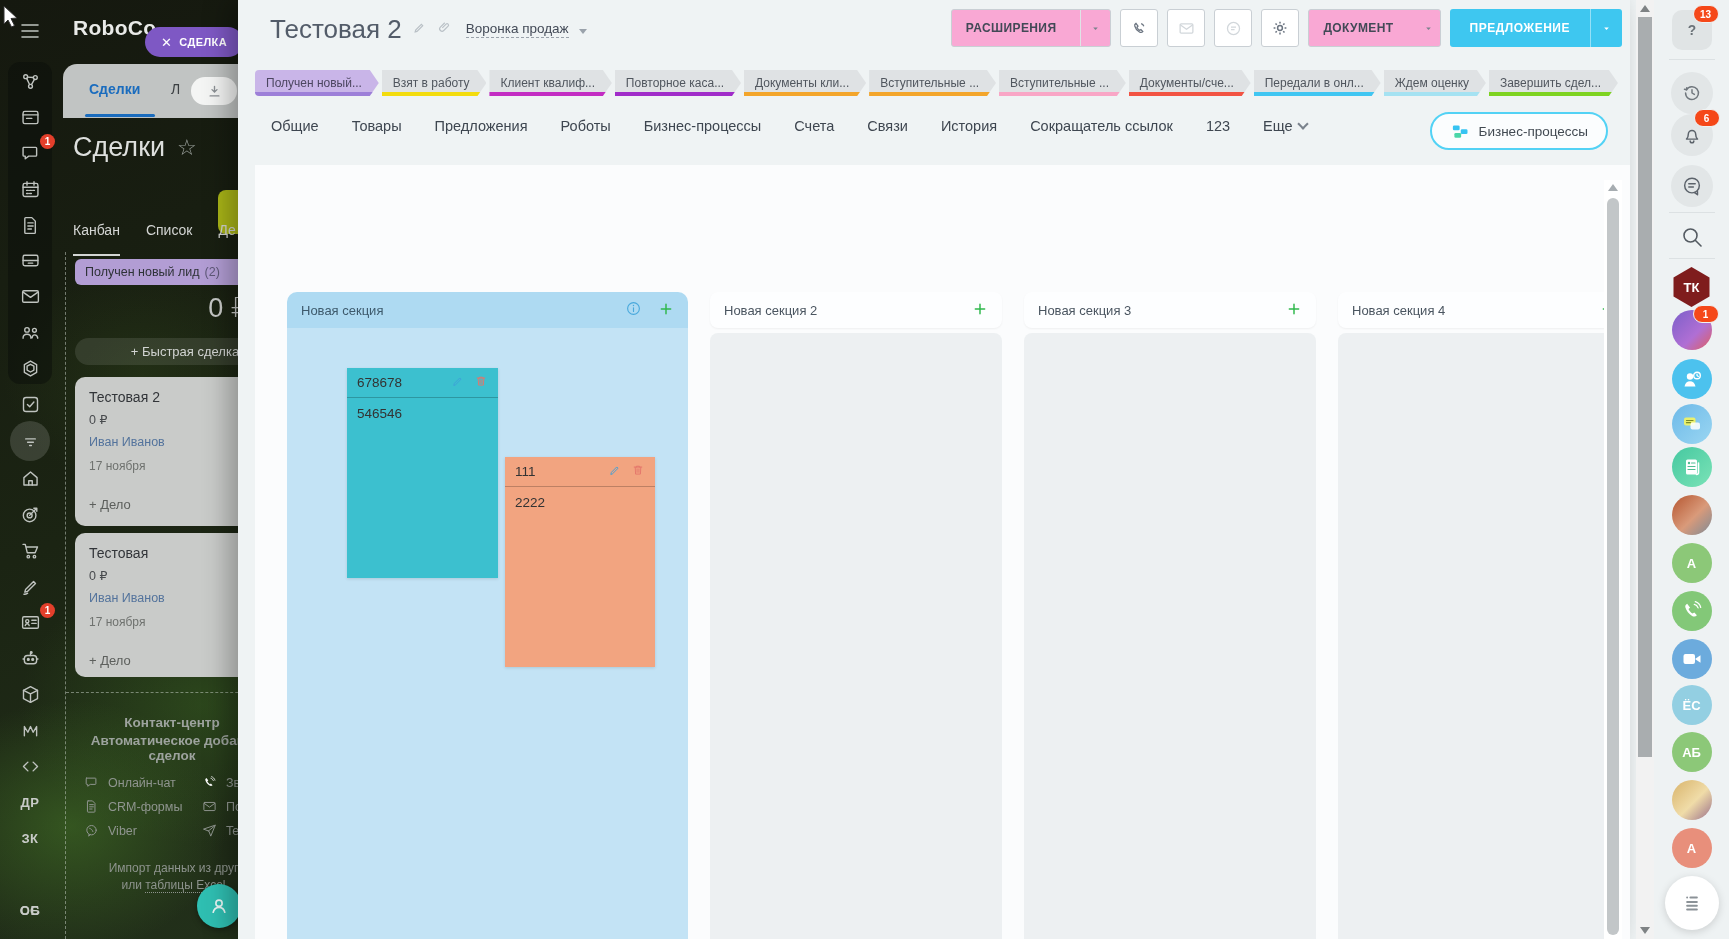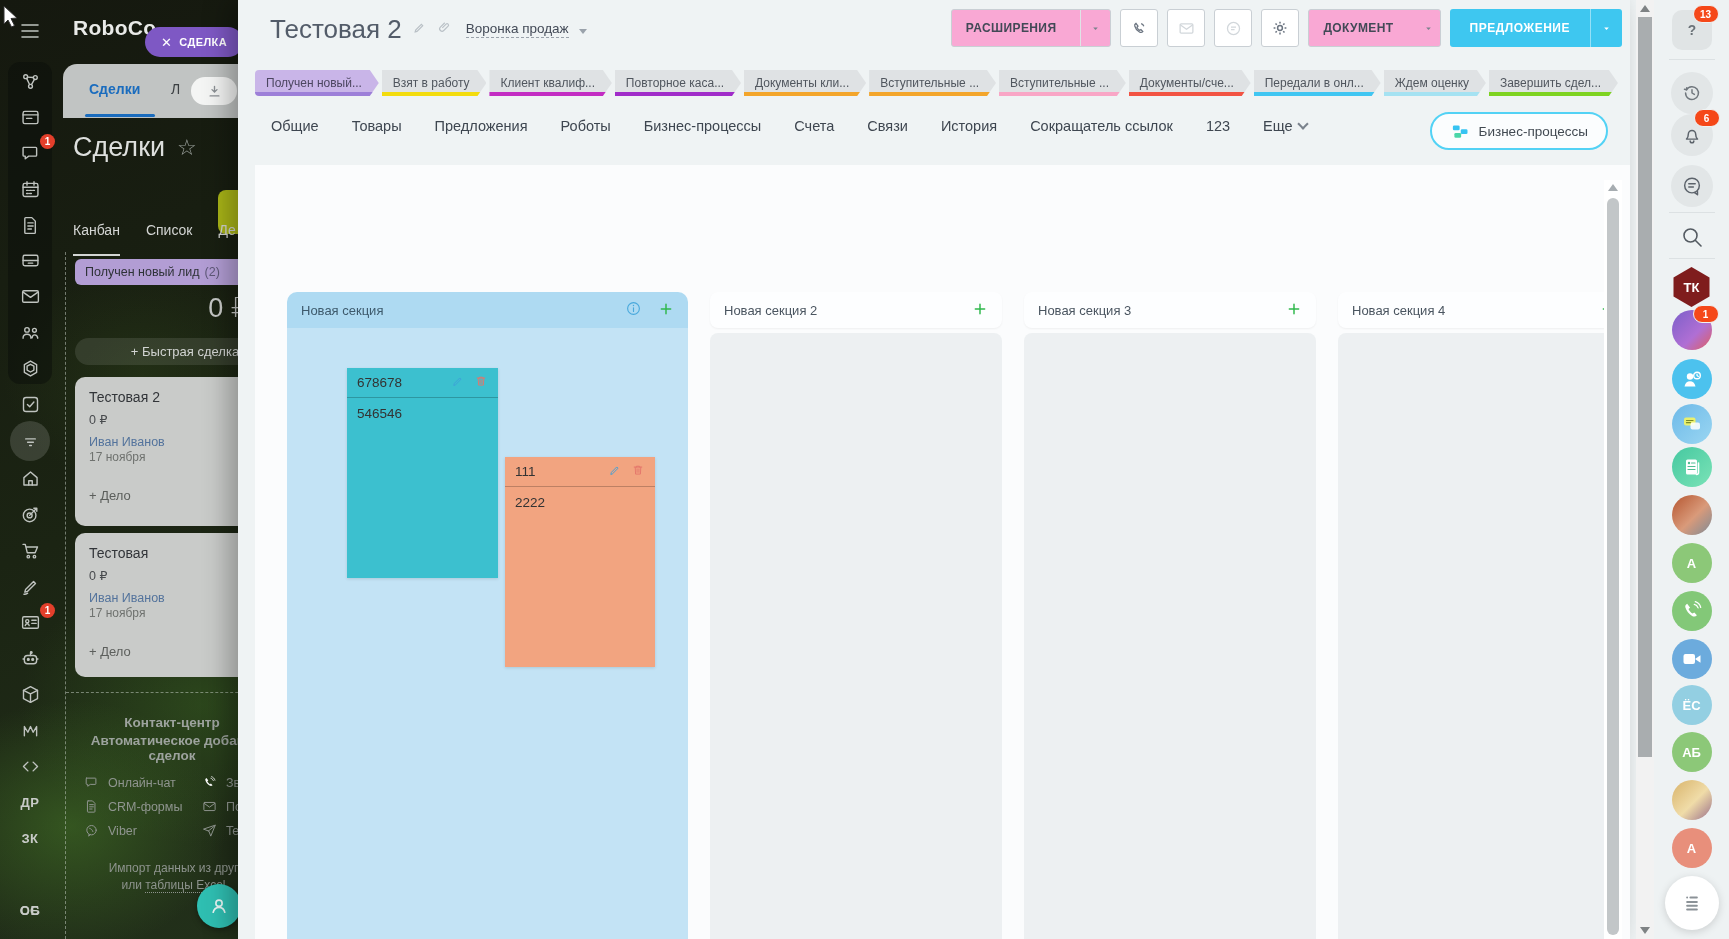--- a/index.html
+++ b/index.html
@@ -41,21 +41,21 @@
   .bg-colhead{position:absolute;left:9px;top:7px;width:196px;height:26px;border-radius:6px;background:#b29dd4;
     display:flex;align-items:center;padding:0 10px;font-size:12.5px;color:#2e3237;gap:5px;}
   .bg-colhead .cnt{color:#5e5878;}
   .bg-sum{position:absolute;left:30px;top:40px;width:152px;text-align:right;font-size:27px;color:#c7c9c7;font-weight:300;}
   .bg-quick{position:absolute;left:9px;top:86px;width:220px;height:27px;border-radius:16px;background:rgba(255,255,255,.10);
     color:#d2d4d2;font-size:13px;display:flex;align-items:center;justify-content:center;gap:6px;}
   .bg-card{position:absolute;left:9px;width:210px;border-radius:10px;background:#c9cbc9;padding:12px 14px;color:#3a3d40;}
   .bg-card .t{font-size:14px;color:#323539;}
   .bg-card .a{font-size:12.5px;margin-top:7px;color:#484b4e;}
   .bg-card .p{font-size:12.5px;margin-top:8px;color:#53739c;}
-  .bg-card .d{font-size:12px;margin-top:1px;color:#6f726f;}
+  .bg-card .d{font-size:12px;margin-top:10px;color:#6f726f;}
   .bg-card .todo{display:flex;justify-content:space-between;margin-top:24px;font-size:13px;color:#5c5f5c;}
   .bg-contact{position:absolute;left:0;top:440px;right:0;border-top:1px dashed rgba(205,214,205,.5);padding-top:22px;
     text-align:center;color:#9da39e;}
   .bg-contact .l1{font-size:13.5px;font-weight:bold;}
   .bg-contact .l2{font-size:13.5px;font-weight:bold;margin-top:3px;white-space:nowrap;}
   .bg-channels{margin:12px 0 0 18px;display:grid;grid-template-columns:118px 110px;row-gap:9px;text-align:left;
     font-size:12.5px;color:#8f958f;white-space:nowrap;}
   .bg-channels .ch{display:flex;gap:9px;align-items:center;}
   .bg-import{position:absolute;left:0;top:608px;width:215px;text-align:center;font-size:12px;color:#8d938d;line-height:17px;}
   .bg-import .u{border-bottom:1px dotted #8d938d;}

